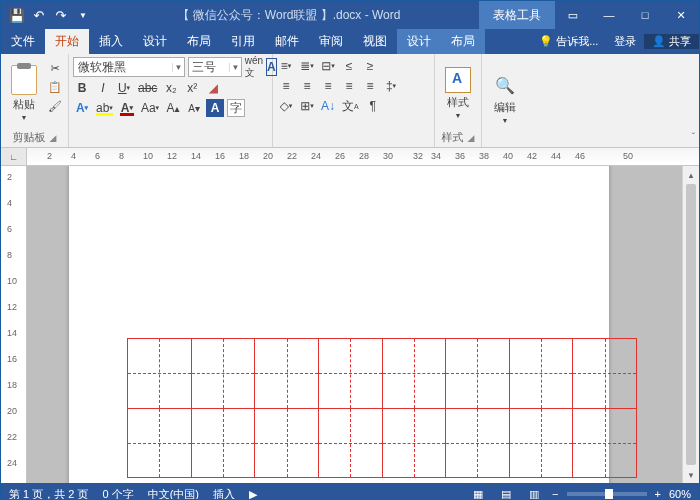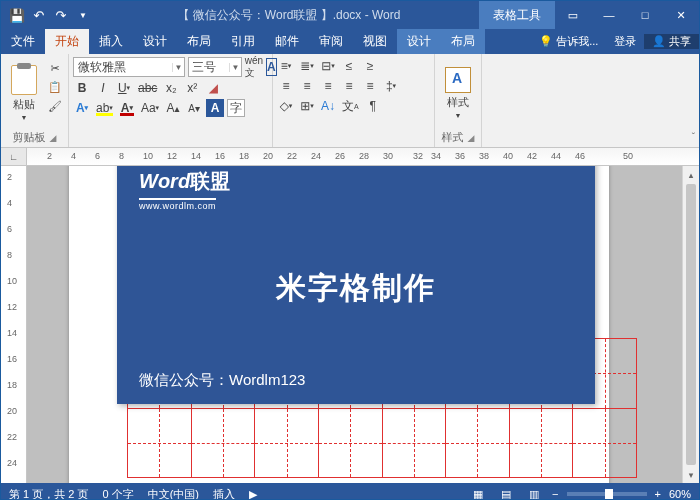--- a/index.html
+++ b/index.html
@@ -221,20 +221,29 @@
         <span>样式</span>
         <span style="font-size:7px">▼</span>
       </div>
     </div>
     <div class="group-label">
         <span>样式</span>
         <span class="dlg">◢</span>
       </div>
   </div>
 
+  <div class="group" style="border-right:none">
+    <div class="group-body">
+      <div class="bigbtn">
+        <div class="find-ico"></div>
+        <span>编辑</span>
+        <span style="font-size:7px">▼</span>
+      </div>
+    </div>
+  </div>
   <div class="collapse">ˇ</div>
 </div>
 
 <div class="ruler-h">
   <div class="ruler-corner">∟</div>
   <div class="ruler-track" id="hruler">
       <div class="tick" style="left: 20px;">2</div>
       <div class="tick" style="left: 44px;">4</div>
       <div class="tick" style="left: 68px;">6</div>
       <div class="tick" style="left: 92px;">8</div>
@@ -299,28 +308,20 @@
                 <td></td>
                 <td></td>
                 <td></td>
                 <td></td>
                 <td></td>
               </tr>
             </tbody>
           </table>
       </div>
     </div>
-    <div class="overlay">
-      <div>
-        <span class="brand"><span class="brand-b">W</span><span>ord</span><span style="font-style:normal">联盟</span></span><br>
-        <span class="brand-url">www.wordlm.com</span>
-      </div>
-      <div class="ov-title">米字格制作</div>
-      <div class="ov-sub">微信公众号：Wordlm123</div>
-    </div>
   </div>
   <div class="scroll-v">
     <div class="sbtn">▴</div>
     <div class="sthumb"></div>
     <div class="sbtn">▾</div>
   </div>
 </div>
 
 <div class="statusbar">
   <span>第 1 页，共 2 页</span>

